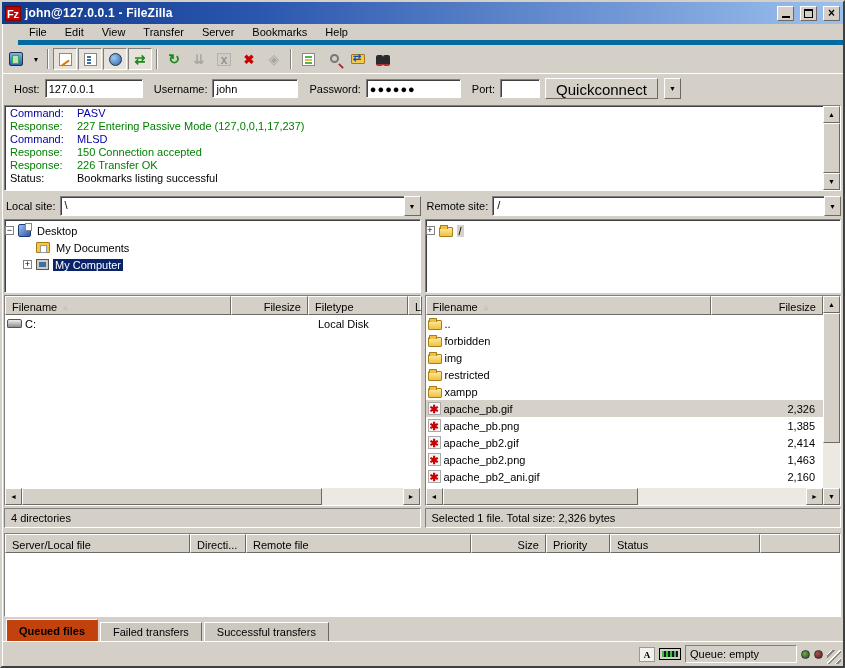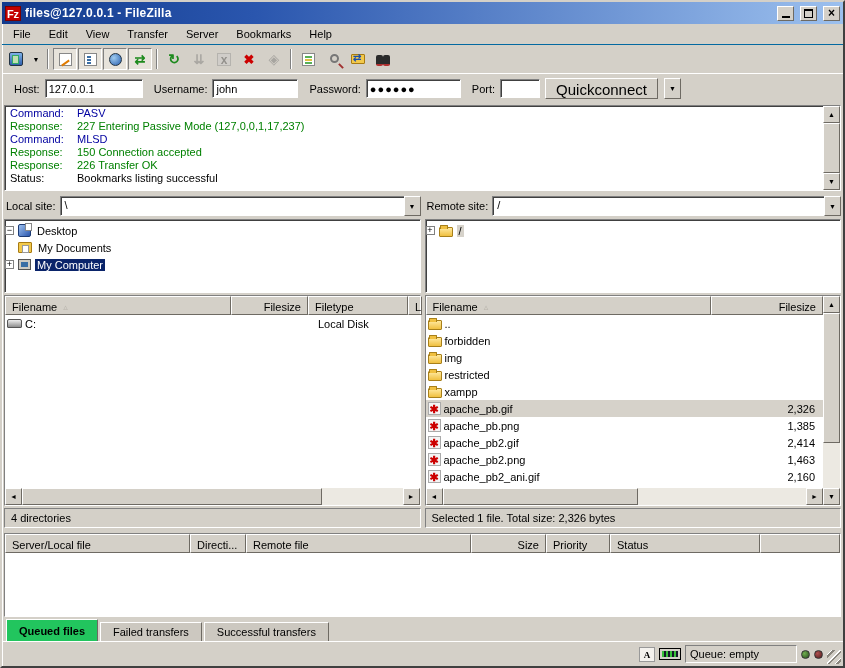--- a/index.html
+++ b/index.html
@@ -43,21 +43,21 @@
   }
   .title-text { color:#fff; font-weight:bold; font-size:12px; flex:1; letter-spacing:.2px; }
   .tb-btn {
     width:17px; height:15px; margin-left:2px; position:relative;
     display:flex; align-items:center; justify-content:center;
   }
   .glyph-min { width:8px; height:2px; background:#000; margin-top:7px; }
   .glyph-max { width:9px; height:9px; border:1px solid #000; border-top:2px solid #000; }
   .glyph-close { font-weight:bold; font-size:12px; line-height:12px; }
   
-  .menubar { height:21px; flex:0 0 21px; display:flex; align-items:center; padding-left:2px; border-bottom:1px solid #0369a1;}
+  .menubar { height:21px; flex:0 0 21px; display:flex; align-items:center; padding-left:2px; border-bottom:5px solid #0369a1;margin-left:16px;}
   .menu-item { padding:3px 9px; cursor:default; }
   
   .toolbar { height:28px; flex:0 0 28px; display:flex; align-items:center; padding:2px 2px; gap:1px; }
   .tool-sep { width:2px; height:20px; border-left:1px solid #808080; border-right:1px solid #fff; margin:0 3px; }
   .tool-btn { width:24px; height:22px; display:flex; align-items:center; justify-content:center; position:relative; }
   .tool-btn.pressed {
     border:1px solid; border-color:#808080 #fff #fff #808080;
     background:#e7e3db;
   }
   .tool-btn.disabled { opacity:.4; filter:grayscale(1); }
@@ -112,21 +112,21 @@
   .split-row { display:flex; }
   .trees-row { height:98px; flex:0 0 98px; margin:4px 2px 0 2px; gap:4px; }
   .pane { flex:1; display:flex; flex-direction:column; min-width:0; }
   .site-row { display:flex; align-items:center; height:22px; flex:0 0 22px; gap:4px; }
   .site-label { padding-left:2px; }
   .combo { flex:1; height:20px; display:flex; align-items:stretch; }
   .combo-text { flex:1; background:#fff; padding:2px 4px; border:1px solid; border-color:#808080 #fff #fff #808080; box-shadow:inset 1px 1px 0 #404040; border-right:none;}
   .combo-btn { width:17px; display:flex; align-items:center; justify-content:center; font-size:7px; }
   .tree-body { flex:1; margin-top:2px; overflow:hidden; padding:2px 0; }
   .tree-row { display:flex; align-items:center; height:17px; gap:4px; }
-  .indent1 { padding-left:0; } .expander-gap { width:9px; flex:0 0 9px; }
+  .indent1 { padding-left:18px; } .expander-gap { width:9px; flex:0 0 9px; }
   .pm-box { width:9px; height:9px; flex:0 0 9px; background:#fff; border:1px solid #808080; font-size:9px; line-height:7px; text-align:center; color:#000;}
   .tree-label { padding:0 2px; }
   .sel-active { background:#0a246a; color:#fff; }
   .sel-inactive { background:#d6d2ca; }
   
   .desktop-icon { width:13px; height:13px; flex:0 0 13px; background:linear-gradient(135deg,#9cc0ee,#2a56ae); border:1px solid #1c3a74; border-radius:2px; position:relative;}
   .desktop-icon::after { content:""; position:absolute; right:-2px; top:-2px; width:5px; height:6px; background:#fff; border:1px solid #888;}
   .mydocs-icon { width:14px; height:11px; flex:0 0 14px; background:#f2c94c; border:1px solid #a87b12; border-radius:1px; position:relative;}
   .mydocs-icon::after { content:""; position:absolute; left:3px; top:2px; width:5px; height:6px; background:#fff; border:1px solid #999;}
   .computer-icon { width:13px; height:11px; flex:0 0 13px; background:#cfcbc3; border:1px solid #555; position:relative;}
@@ -151,41 +151,41 @@
   .status-strip { display:flex; flex:0 0 22px; height:22px; margin:0 2px; gap:4px; }
   
   .queue-wrap { flex:0 0 84px; height:84px; margin:5px 2px 0 2px; display:flex; flex-direction:column; border:1px solid; border-color:#808080 #fff #fff #808080; box-shadow:inset 1px 1px 0 #404040; background:#fff;}
   .queue-header { height:19px; flex:0 0 19px; display:flex; background:#d4d0c8; }
   .queue-body { flex:1; background:#fff; }
   .qc0{width:185px;flex:0 0 185px;} .qc1{width:56px;flex:0 0 56px;} .qc2{width:225px;flex:0 0 225px;}
   .qc3{width:75px;flex:0 0 75px;} .qc4{width:64px;flex:0 0 64px;} .qc5{width:150px;flex:0 0 150px;} .qc6{flex:1;}
   
   .tabs-row { flex:0 0 24px; height:24px; display:flex; align-items:flex-end; padding-left:4px; gap:2px; }
   .tab { padding:3px 12px 4px 12px; border:1px solid; border-color:#fff #6e6a63 #6e6a63 #fff; background:#ccc8c0; border-bottom:none; height:19px;}
-  .tab.active { background:#22c55e; font-weight:bold; height:22px; padding-top:5px; }
+  .tab.active { background:#c2410c; font-weight:bold; height:22px; padding-top:5px; }
   
   .statusbar { flex:1; display:flex; align-items:center; justify-content:flex-end; padding:2px 2px 2px 6px; gap:4px; border-top:1px solid #fff; }
   .ascii-box { width:16px; height:15px; background:#f4f2ee; border:1px solid #999; font-size:9px; font-weight:bold; text-align:center; line-height:14px; font-family:"Liberation Serif",serif;}
   .speed-badge { width:22px; height:12px; background:#16162a; border:1px solid #000;
      background-image:repeating-linear-gradient(90deg,#16162a 0 2px,#38c038 2px 4px); background-clip:content-box; padding:2px 2px;}
   .queue-field { width:112px; height:18px; display:flex; align-items:center; padding:0 4px; background:#d4d0c8; border:1px solid; border-color:#808080 #fff #fff #808080;}
   .led { width:9px; height:9px; border-radius:50%; border:1px solid #333; }
   .led-green { background:radial-gradient(circle at 35% 35%, #6fae4f, #27491d); }
   .led-red { background:radial-gradient(circle at 35% 35%, #b05050, #4e1d1d); }
   .grip { width:14px; height:14px; align-self:flex-end;
      background:repeating-linear-gradient(135deg, transparent 0 3px, #fff 3px 4px, #8a867e 4px 6px); }
 </style>
 </head>
 <body>
 
 <div class="window">
 
   <div class="titlebar">
     <div class="fz-logo">Fz</div>
-    <div class="title-text">files@127.0.0.1 - FileZilla</div>
+    <div class="title-text">john@127.0.0.1 - FileZilla</div>
     <div class="tb-btn raised">
         <span class="glyph-min"></span>
       </div>
     <div class="tb-btn raised">
         <span class="glyph-max"></span>
       </div>
     <div class="tb-btn raised">
         <span class="glyph-close">×</span>
       </div>
   </div>

